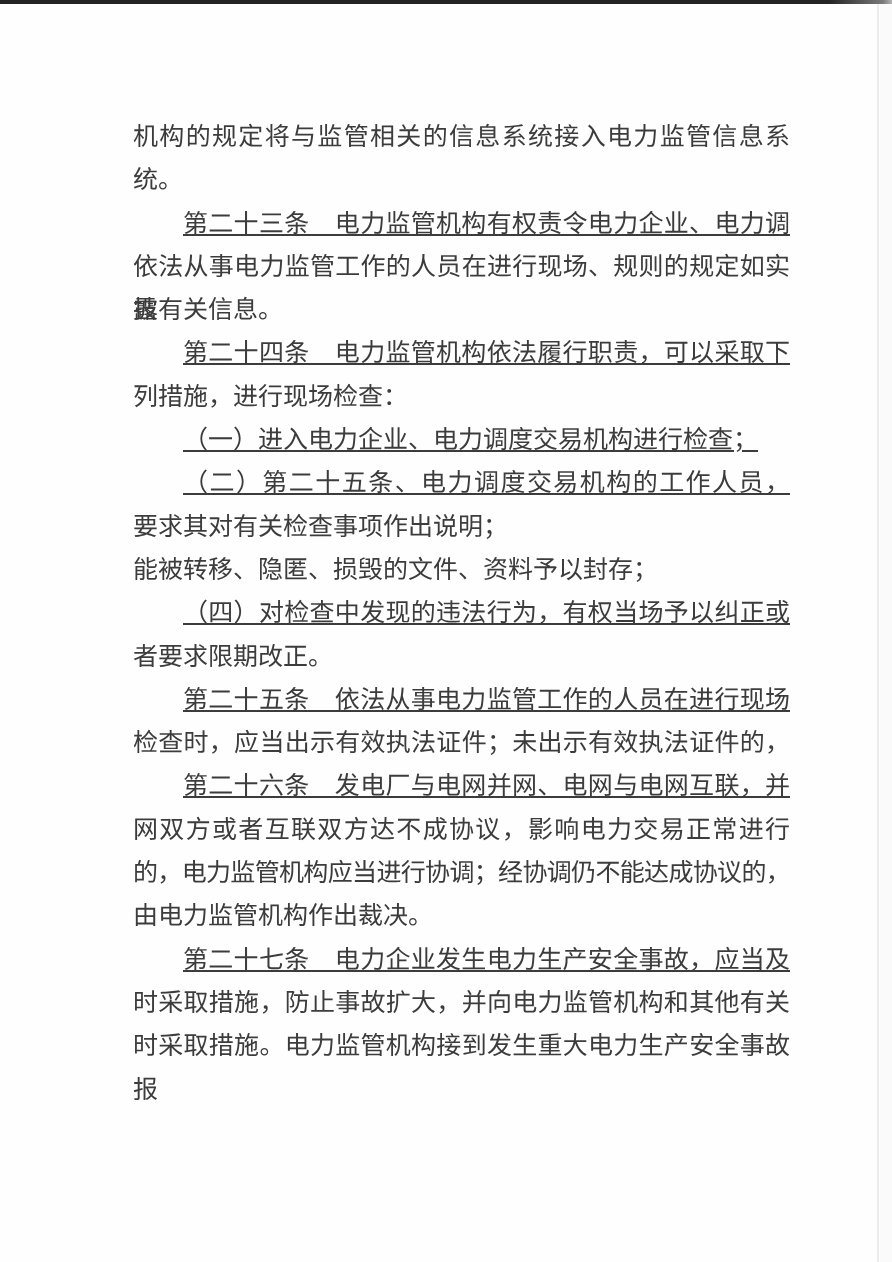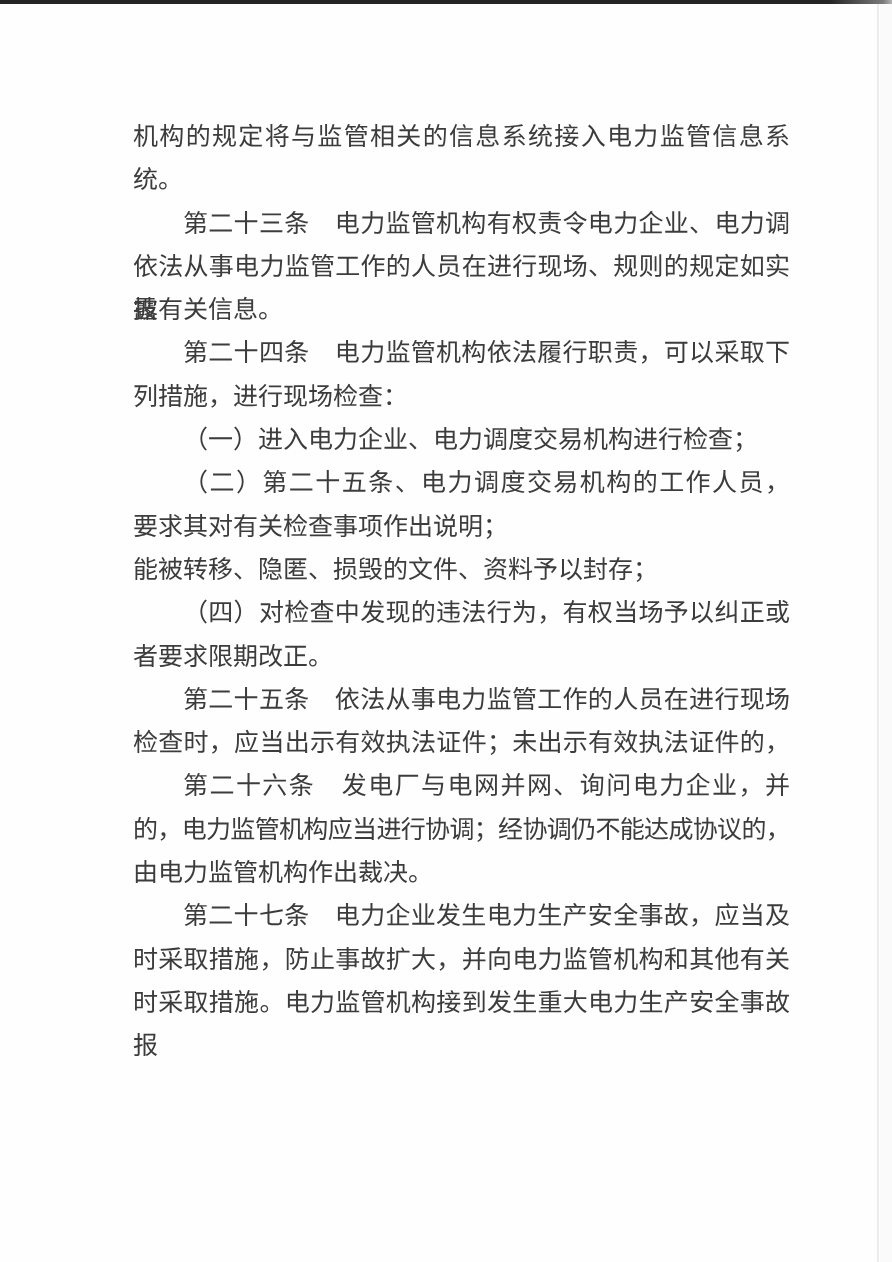--- a/index.html
+++ b/index.html
@@ -56,20 +56,21 @@
     white-space: normal;
     overflow: visible;
     text-align: left;
   }
   .text-line.justify {
     text-align: justify;
     text-align-last: justify;
   }
   .text-line.indent {
     text-indent: 50px;
+    text-decoration: underline;
   }
   .text-line.tight {
     letter-spacing: -0.8px;
   }
 </style>
 </head>
 <body>
 
 <div class="page">
   <div class="scan-top-edge"></div>
@@ -84,20 +85,21 @@
       <div class="text-line justify indent">第二十四条　电力监管机构依法履行职责，可以采取下</div>
       <div class="text-line">列措施，进行现场检查：</div>
       <div class="text-line indent">（一）进入电力企业、电力调度交易机构进行检查；</div>
       <div class="text-line justify indent">（二）第二十五条、电力调度交易机构的工作人员，</div>
       <div class="text-line">要求其对有关检查事项作出说明；</div>
       <div class="text-line">能被转移、隐匿、损毁的文件、资料予以封存；</div>
       <div class="text-line justify indent">（四）对检查中发现的违法行为，有权当场予以纠正或</div>
       <div class="text-line">者要求限期改正。</div>
       <div class="text-line justify indent">第二十五条　依法从事电力监管工作的人员在进行现场</div>
       <div class="text-line justify">检查时，应当出示有效执法证件；未出示有效执法证件的，</div>
-      <div class="text-line justify indent">第二十六条　发电厂与电网并网、询问电力企业，并</div>
+      <div class="text-line justify indent">第二十六条　发电厂与电网并网、电网与电网互联，并</div>
+      <div class="text-line justify">网双方或者互联双方达不成协议，影响电力交易正常进行</div>
       <div class="text-line justify tight">的，电力监管机构应当进行协调；经协调仍不能达成协议的，</div>
       <div class="text-line">由电力监管机构作出裁决。</div>
       <div class="text-line justify indent">第二十七条　电力企业发生电力生产安全事故，应当及</div>
       <div class="text-line justify">时采取措施，防止事故扩大，并向电力监管机构和其他有关</div>
       <div class="text-line justify">时采取措施。电力监管机构接到发生重大电力生产安全事故报</div>
     </div>
 </div>
 
 </body></html>

